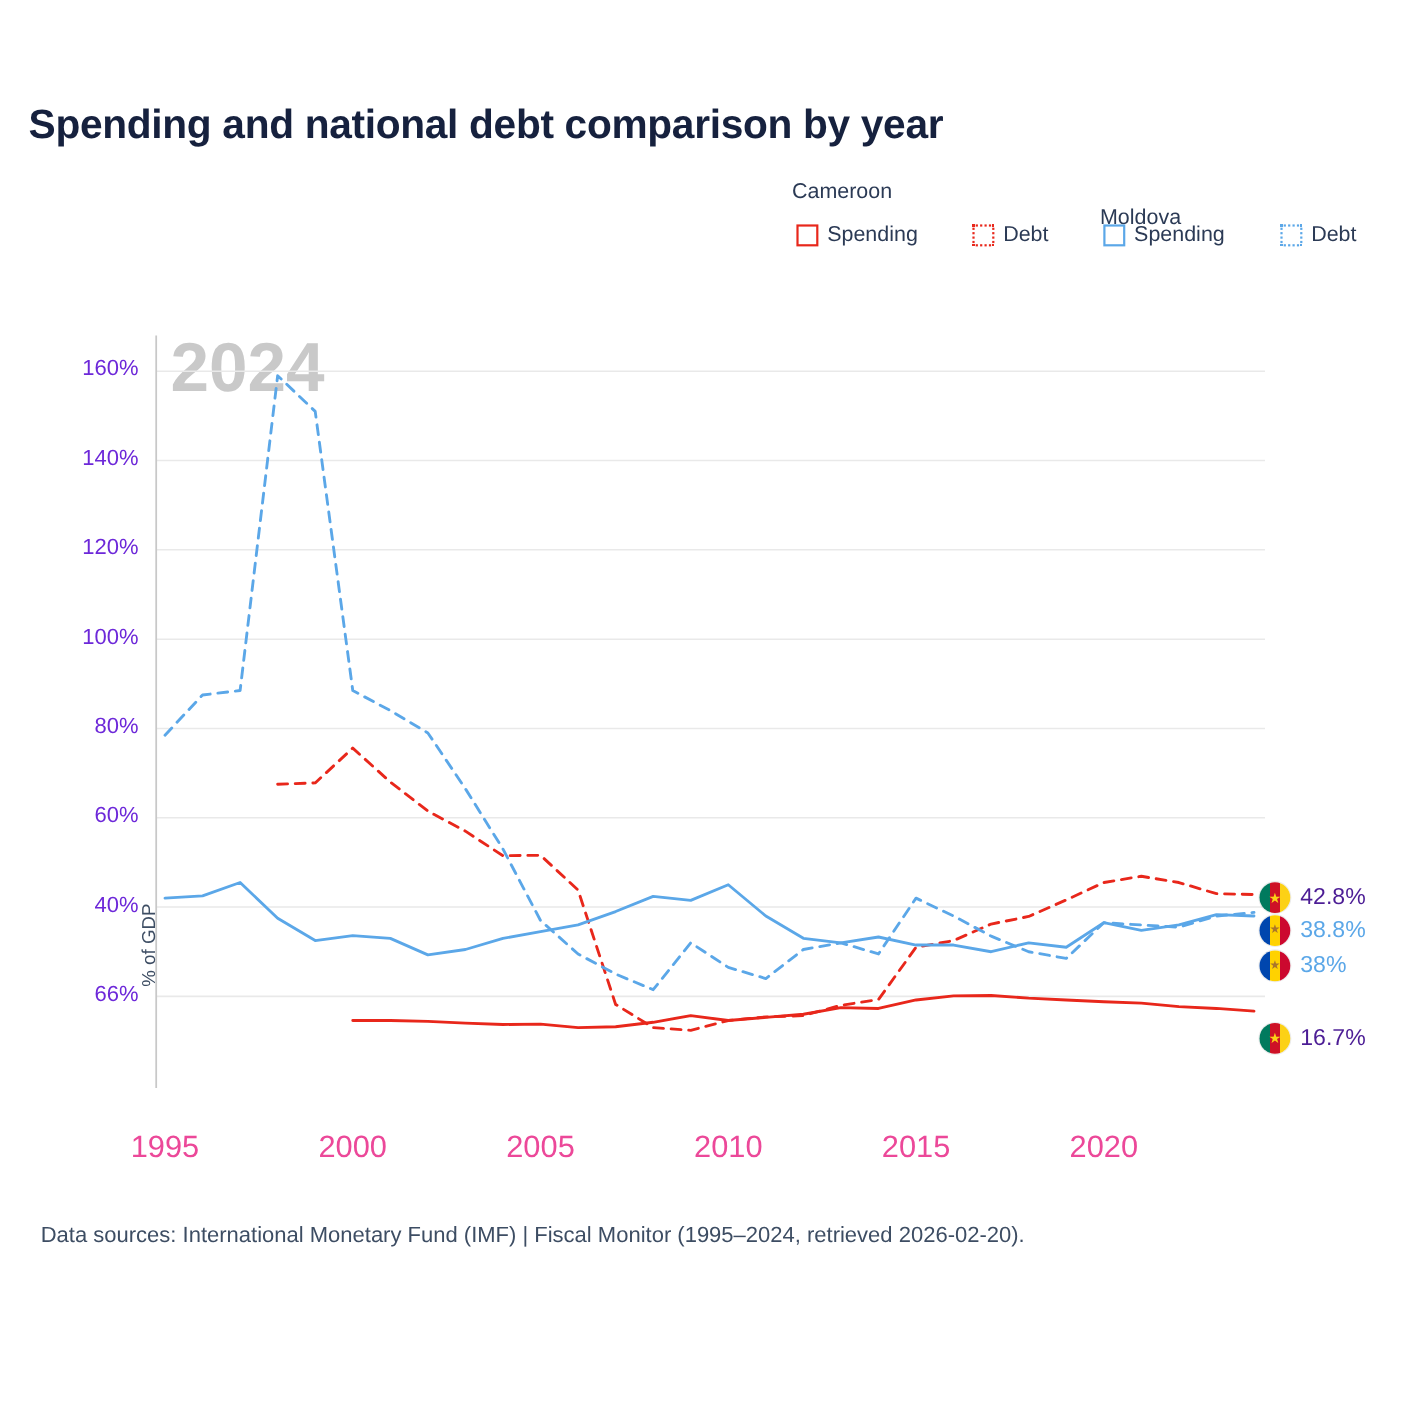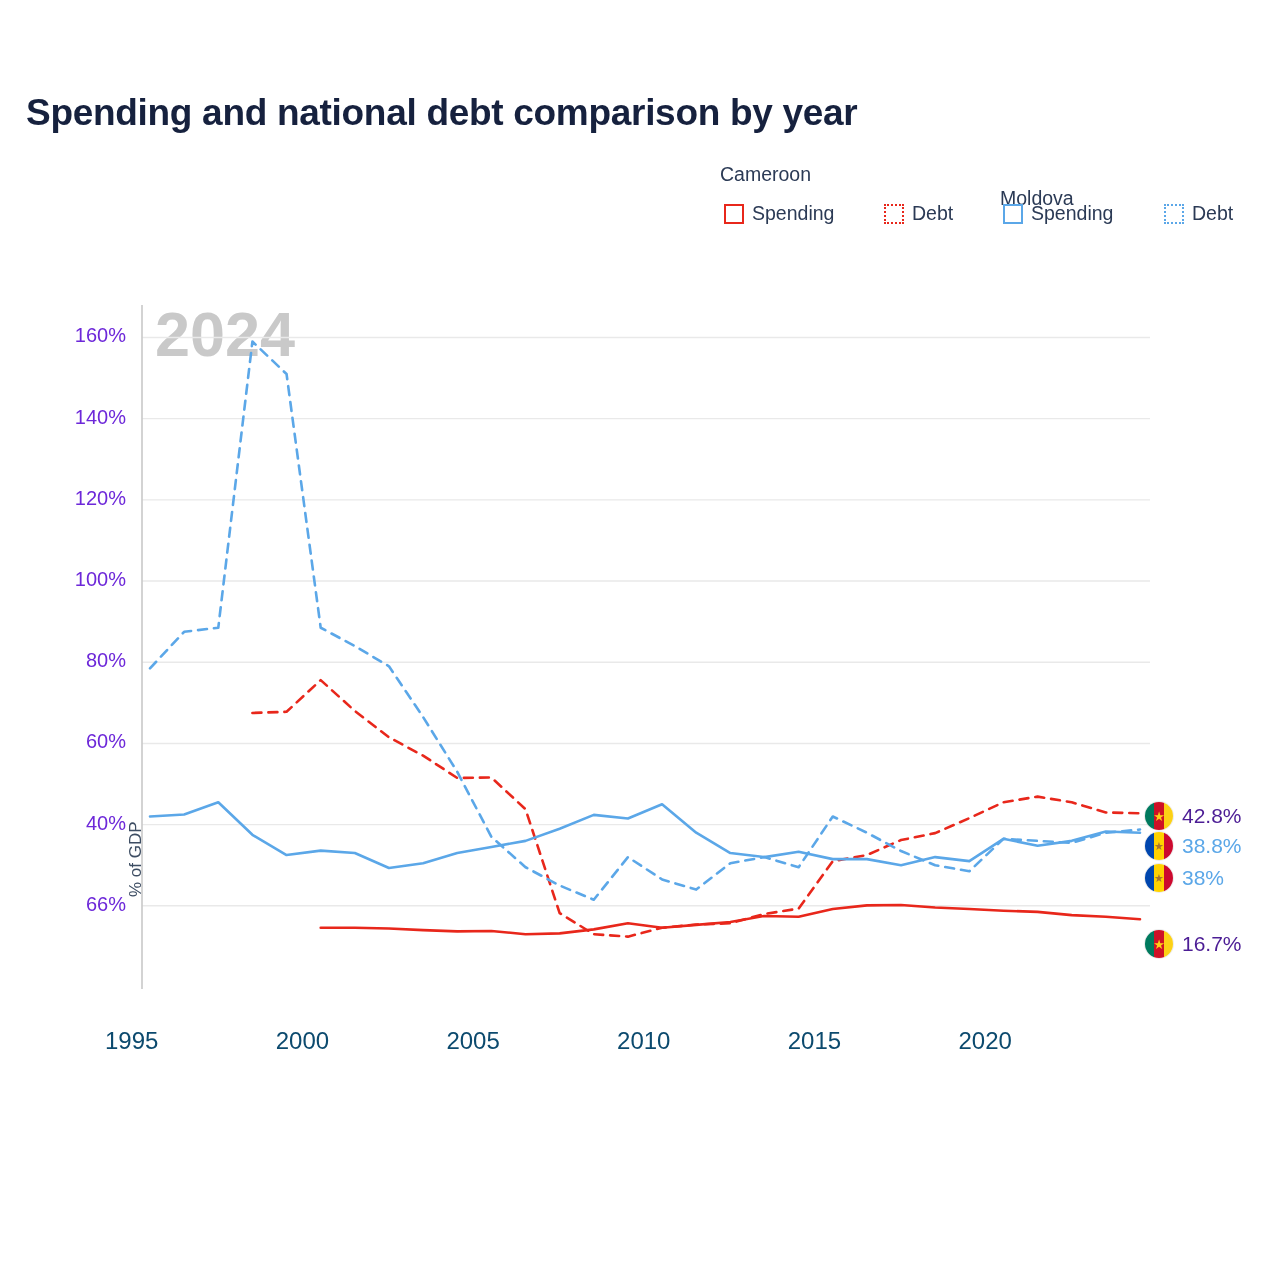--- a/index.html
+++ b/index.html
@@ -86,23 +86,23 @@
   .y-tick-label {
     position: absolute;
     font-size: 20px;
     color: #6d28d9;
     text-align: right;
     width: 92px;
     white-space: nowrap;
   }
   .x-tick-label {
     position: absolute;
-    font-size: 24px;
-    color: #0c4a6e;
-    text-align: left;
+    font-size: 28px;
+    color: #ec4899;
+    text-align: center;
     width: 90px;
     white-space: nowrap;
   }
   #y-axis-label {
     position: absolute;
     left: -14px;
     top: 600px;
     transform-origin: left top;
     transform: rotate(-90deg);
     font-size: 17px;
@@ -258,15 +258,16 @@
       </div>
       <div class="end-label" style="left: 1145px; top: 930px;">
         <span class="flag flag-cm">
           <span class="flag-star">★</span>
         </span>
         <span class="label-red">16.7%</span>
       </div>
     </div>
 
   <div id="footer">
+    <div>Data sources: International Monetary Fund (IMF) | Fiscal Monitor (1995–2024, retrieved 2026-02-20).</div>
   </div>
 
 </div>
 
 </body></html>

